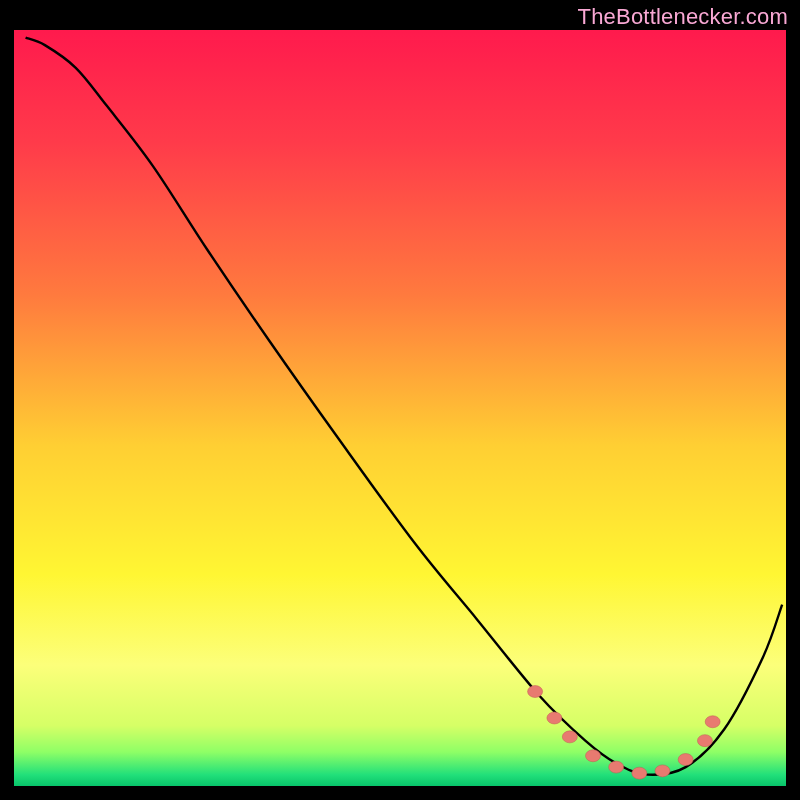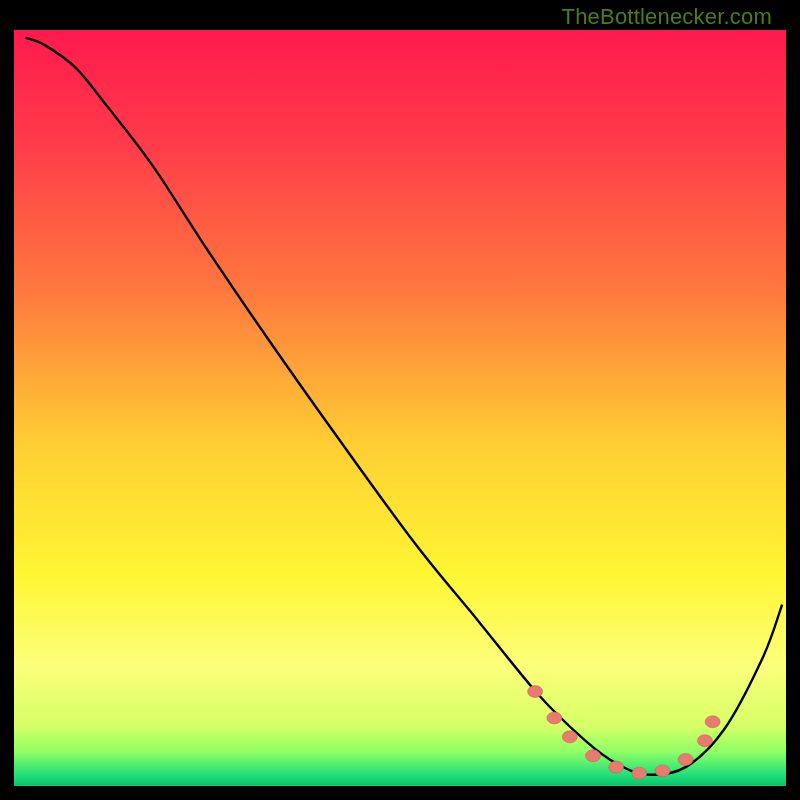--- a/index.html
+++ b/index.html
@@ -22,22 +22,22 @@
   .plot-area {
     position: absolute;
     left: 0;
     top: 0;
     width: 772px;
     height: 756px;
   }
   .attribution {
     position: absolute;
     top: 4px;
-    right: 28px;
-    color: #4d7c0f;
+    right: 12px;
+    color: #f9a8d4;
     font-size: 22px;
     font-weight: 500;
     letter-spacing: 0.2px;
   }
   svg {
     display: block;
   }
 </style>
 </head>
 <body>

